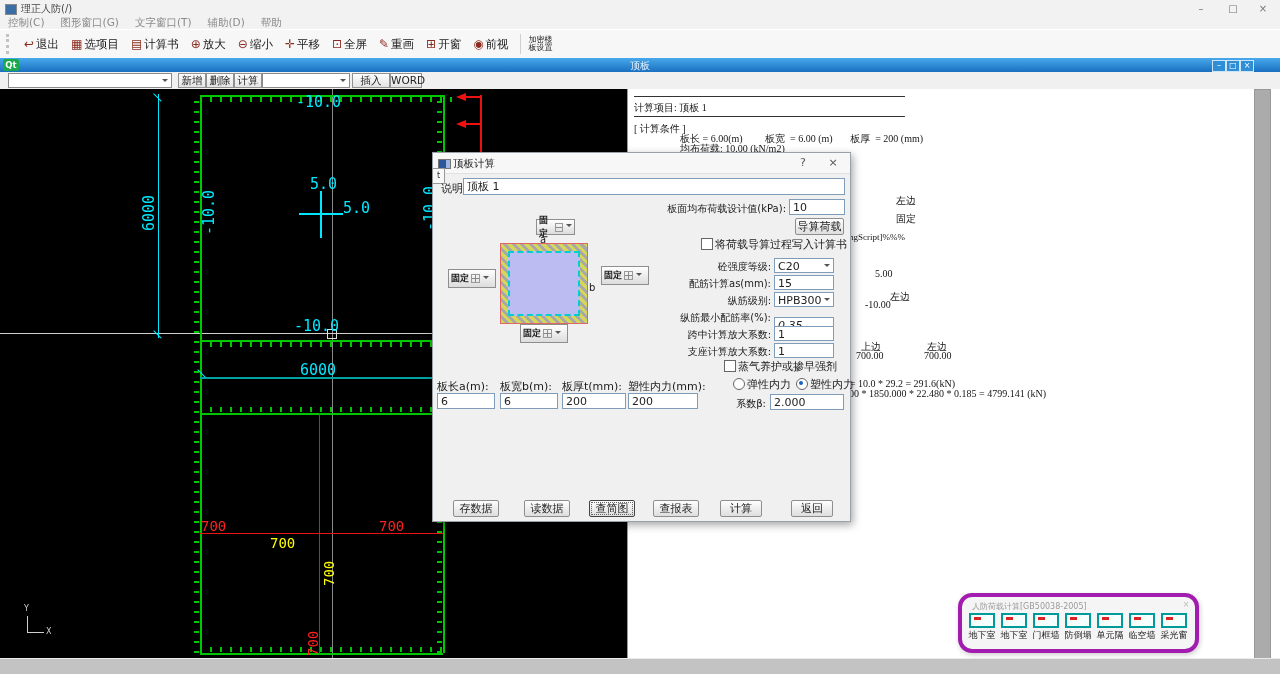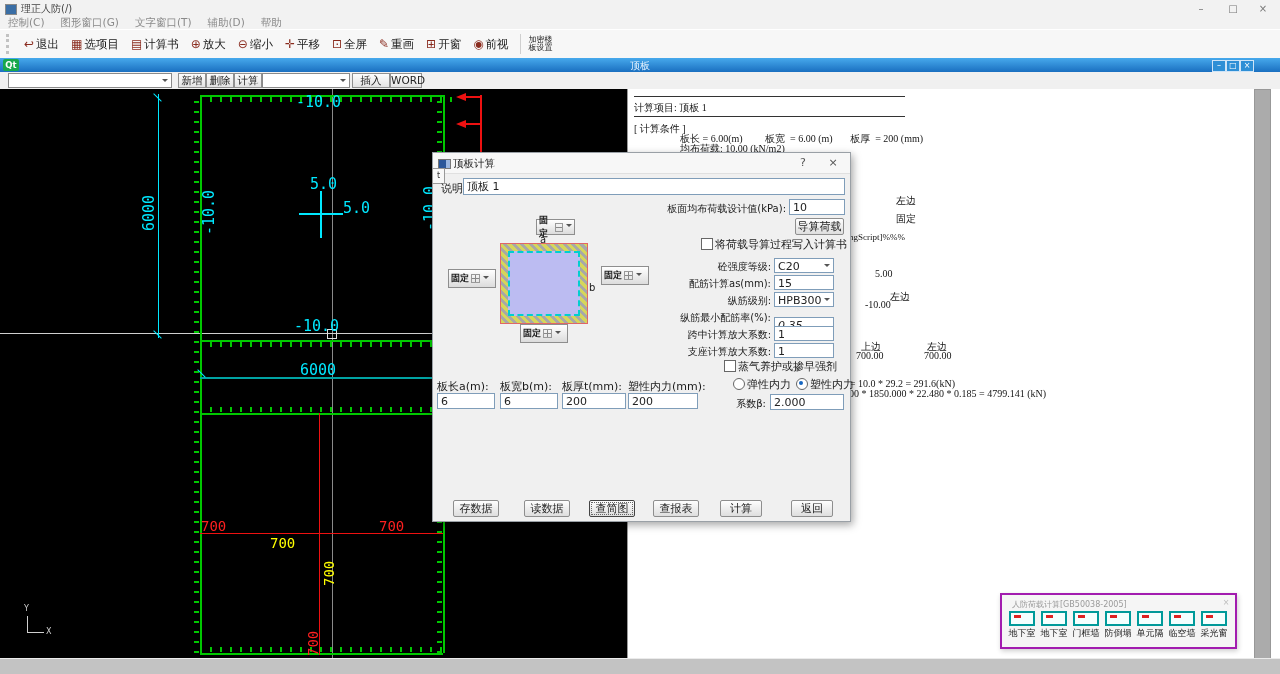--- a/index.html
+++ b/index.html
@@ -71,21 +71,21 @@
         linear-gradient(#0000 45%,#888 45% 55%,#0000 55%),
         linear-gradient(90deg,#0000 45%,#888 45% 55%,#0000 55%);}
   .chk{position:absolute;width:10px;height:10px;background:#fff;border:1px solid #666;}
   .radio{position:absolute;width:10px;height:10px;background:#fff;border:1px solid #666;border-radius:50%;}
   .radio.on::after{content:"";position:absolute;left:2px;top:2px;width:4px;height:4px;border-radius:50%;background:#1565c0;}
   #result-box{left:3px;top:261px;width:405px;height:81px;background:#fff;border:1px solid #888;border-right-color:#ddd;border-bottom-color:#ddd;overflow:hidden;}
   #result-pre{margin:0;padding:2px 4px;font-family:"DejaVu Sans Mono",monospace;font-size:9.5px;line-height:11px;color:#111;}
   .mini-sb{position:absolute;right:0;top:0;width:12px;height:100%;background:#ececec;border-left:1px solid #ccc;}
   .sb-arr{position:absolute;left:2px;width:0;height:0;border:4px solid transparent;}
   
-  #palette{left:958px;top:593px;width:233px;height:52px;background:#f5f5f5;border:2px solid #a21caf;border-radius:0;box-shadow:1px 2px 5px rgba(0,0,0,.2);z-index:11;margin-left:42px;}
+  #palette{left:958px;top:593px;width:233px;height:52px;background:#f5f5f5;border:4px solid #a21caf;border-radius:14px;box-shadow:1px 2px 5px rgba(0,0,0,.2);z-index:11;}
   #pal-title{left:10px;top:4px;font-size:8px;color:#9a9a9a;}
   #pal-close{right:4px;top:3px;width:10px;height:10px;font-size:8px;color:#bbb;text-align:center;line-height:10px;position:absolute;}
   #pal-items{left:4px;top:16px;display:flex;position:absolute;}
   .pal-item{width:32px;display:flex;flex-direction:column;align-items:center;}
   .pal-icon{width:22px;height:11px;border:2px solid #009a9a;background:#f4fffe;position:relative;}
   .pal-icon i{position:absolute;left:3px;top:2px;width:7px;height:3px;background:#d22;}
   .pal-lbl{font-size:9px;color:#1a1a1a;margin-top:1px;white-space:nowrap;}
   .ucs{position:absolute;background:#cfcfcf;}
   .ucs-lbl{position:absolute;color:#cfcfcf;font-size:8px;}
 </style>

